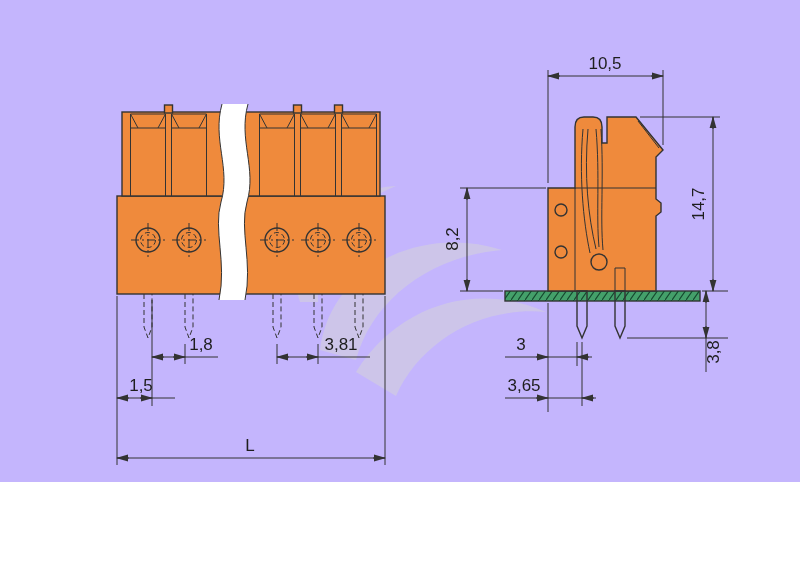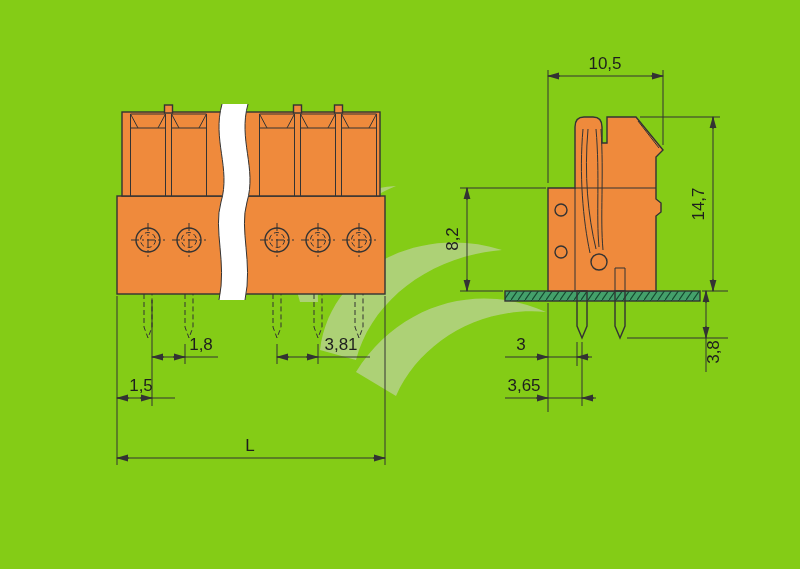--- a/index.html
+++ b/index.html
@@ -1,16 +1,16 @@
 <!DOCTYPE html>
 <html><head>
 <meta charset="utf-8">
 <style>
   html,body{margin:0;padding:0;background:#ffffff;}
-  .stage{position:relative;width:800px;height:569px;background:#84cc16;overflow:hidden;
+  .stage{position:relative;width:800px;height:482px;background:#c4b5fd;overflow:hidden;
          font-family:"Liberation Sans",sans-serif;}
   svg{display:block;}
   .ln{stroke:#333;stroke-width:1;fill:none;}
   .outl{stroke:#333;stroke-width:1.4;fill:none;}
   .shape{stroke:#333;stroke-width:1.4;}
   .dash{stroke:#333;stroke-width:1;fill:none;stroke-dasharray:5 3;}
   .cdash{stroke:#333;stroke-width:1;fill:none;stroke-dasharray:8 3 2 3;}
   .ar{stroke:#333;stroke-width:1;fill:none;}
   .dim{font:17px "Liberation Sans",sans-serif;fill:#1e1e1e;text-anchor:middle;}
   .wm{opacity:.5;}

